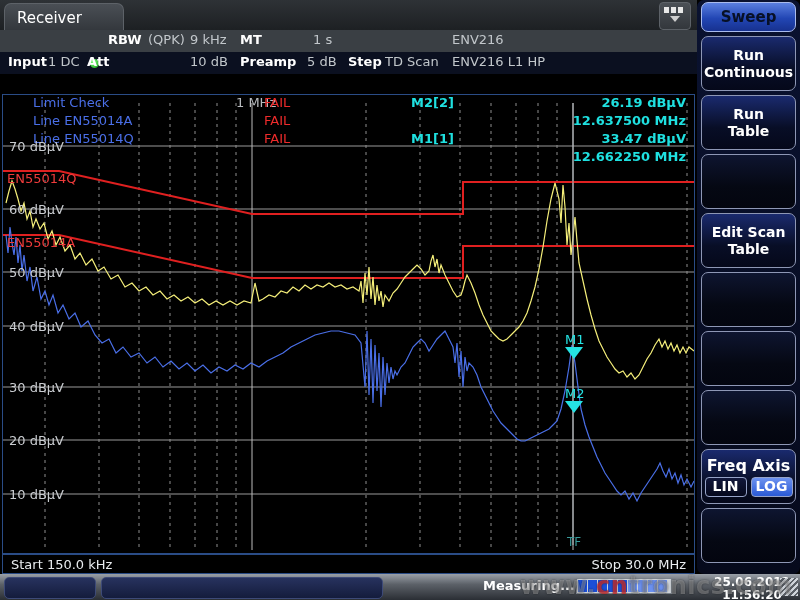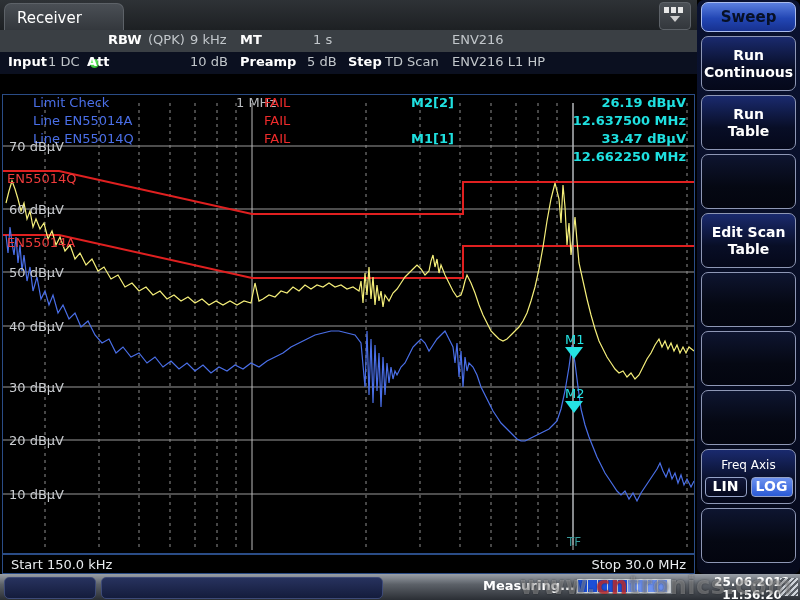--- a/index.html
+++ b/index.html
@@ -79,21 +79,21 @@
       border:1px solid #8e97b5;border-radius:7px;box-sizing:border-box;
       color:#fff;font-size:14px;font-weight:bold;
       display:flex;flex-direction:column;align-items:center;justify-content:center;
       text-align:center;line-height:17px;
       background:linear-gradient(#1a2a6e,#080e26 60%,#05081a);}
   .sk.head{background:linear-gradient(#5a7fe0,#2246b4 55%,#17318f);
            border-color:#a9bbee;height:30px;top:2px;color:#071026;
            font-size:15px;}
   .sk.empty{color:transparent;background:linear-gradient(#0e1530,#050813 60%,#03050f);}
   .freqaxis{display:flex;flex-direction:column;gap:3px;}
-  .fa-title{font-size:12px;font-weight:normal;color:#fff;}
+  .fa-title{font-size:16px;font-weight:bold;color:#fff;}
   .fa-row{display:flex;gap:4px;}
   .fa-btn{width:42px;height:20px;border-radius:4px;font-size:14px;
           font-weight:bold;display:flex;align-items:center;justify-content:center;
           border:1px solid #96a3c8;box-sizing:border-box;}
   .fa-off{background:linear-gradient(#11173a,#05081c);color:#ffffff;}
   .fa-on{background:linear-gradient(#6d92ef,#2a5ad6);color:#ffffff;}
 
   
   .taskbar{position:absolute;left:0;top:574px;width:800px;height:26px;
            background:linear-gradient(#9aa0a8,#5c6168 40%,#2a2e34);}

